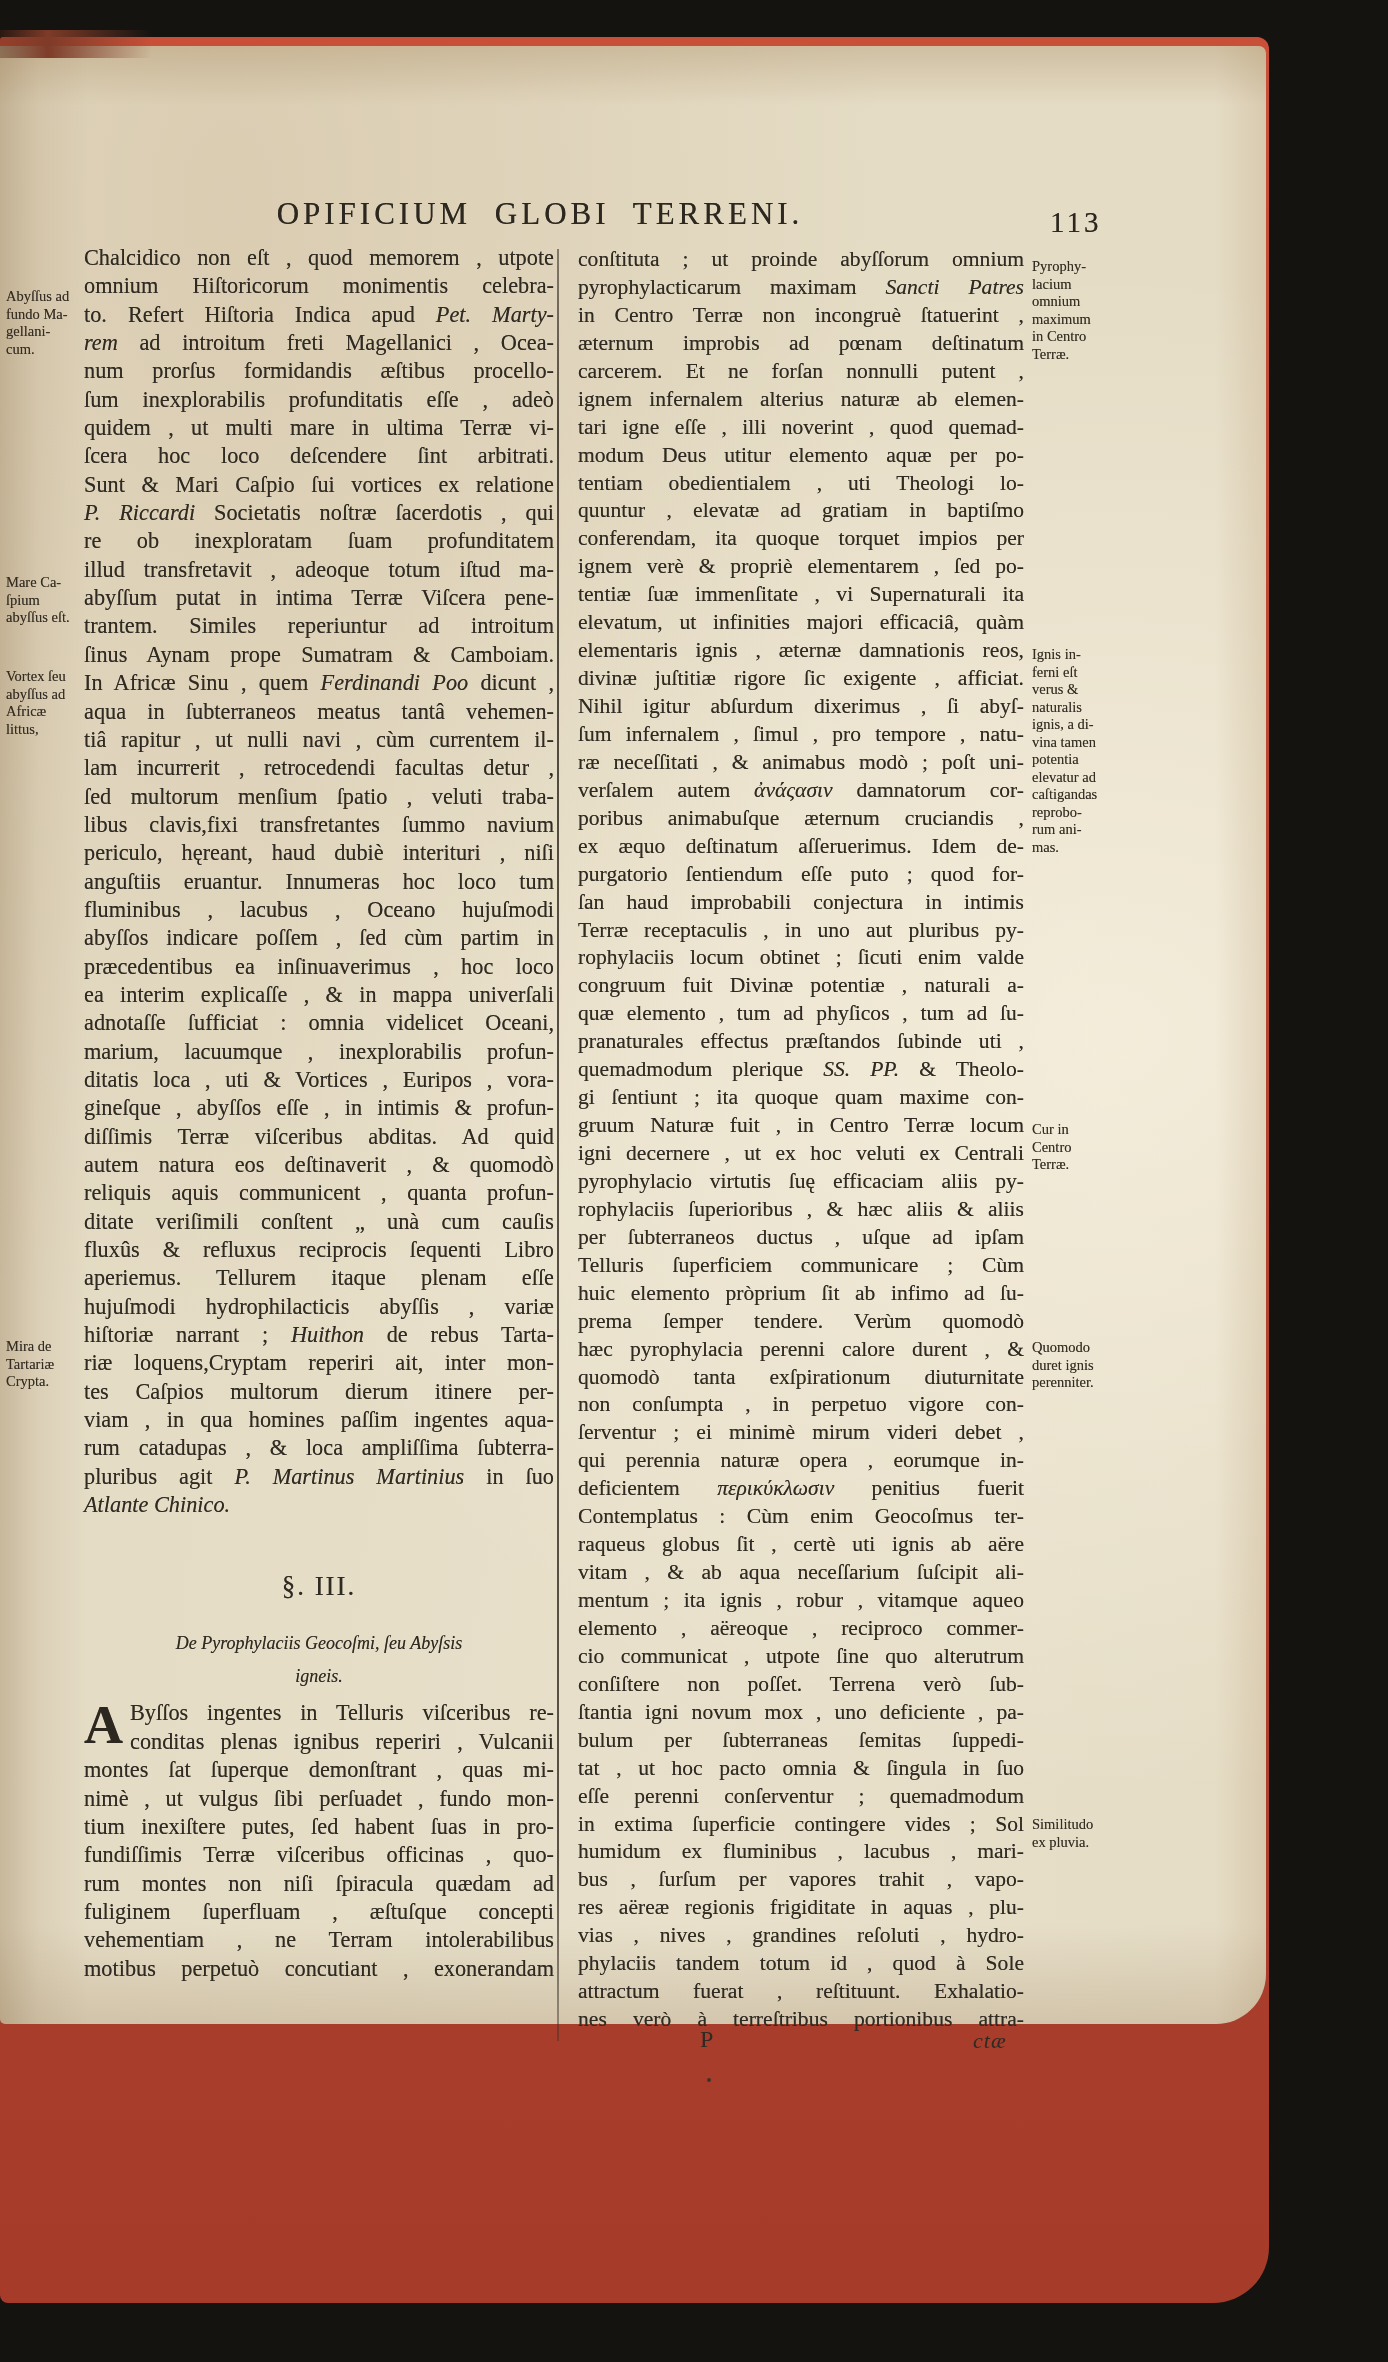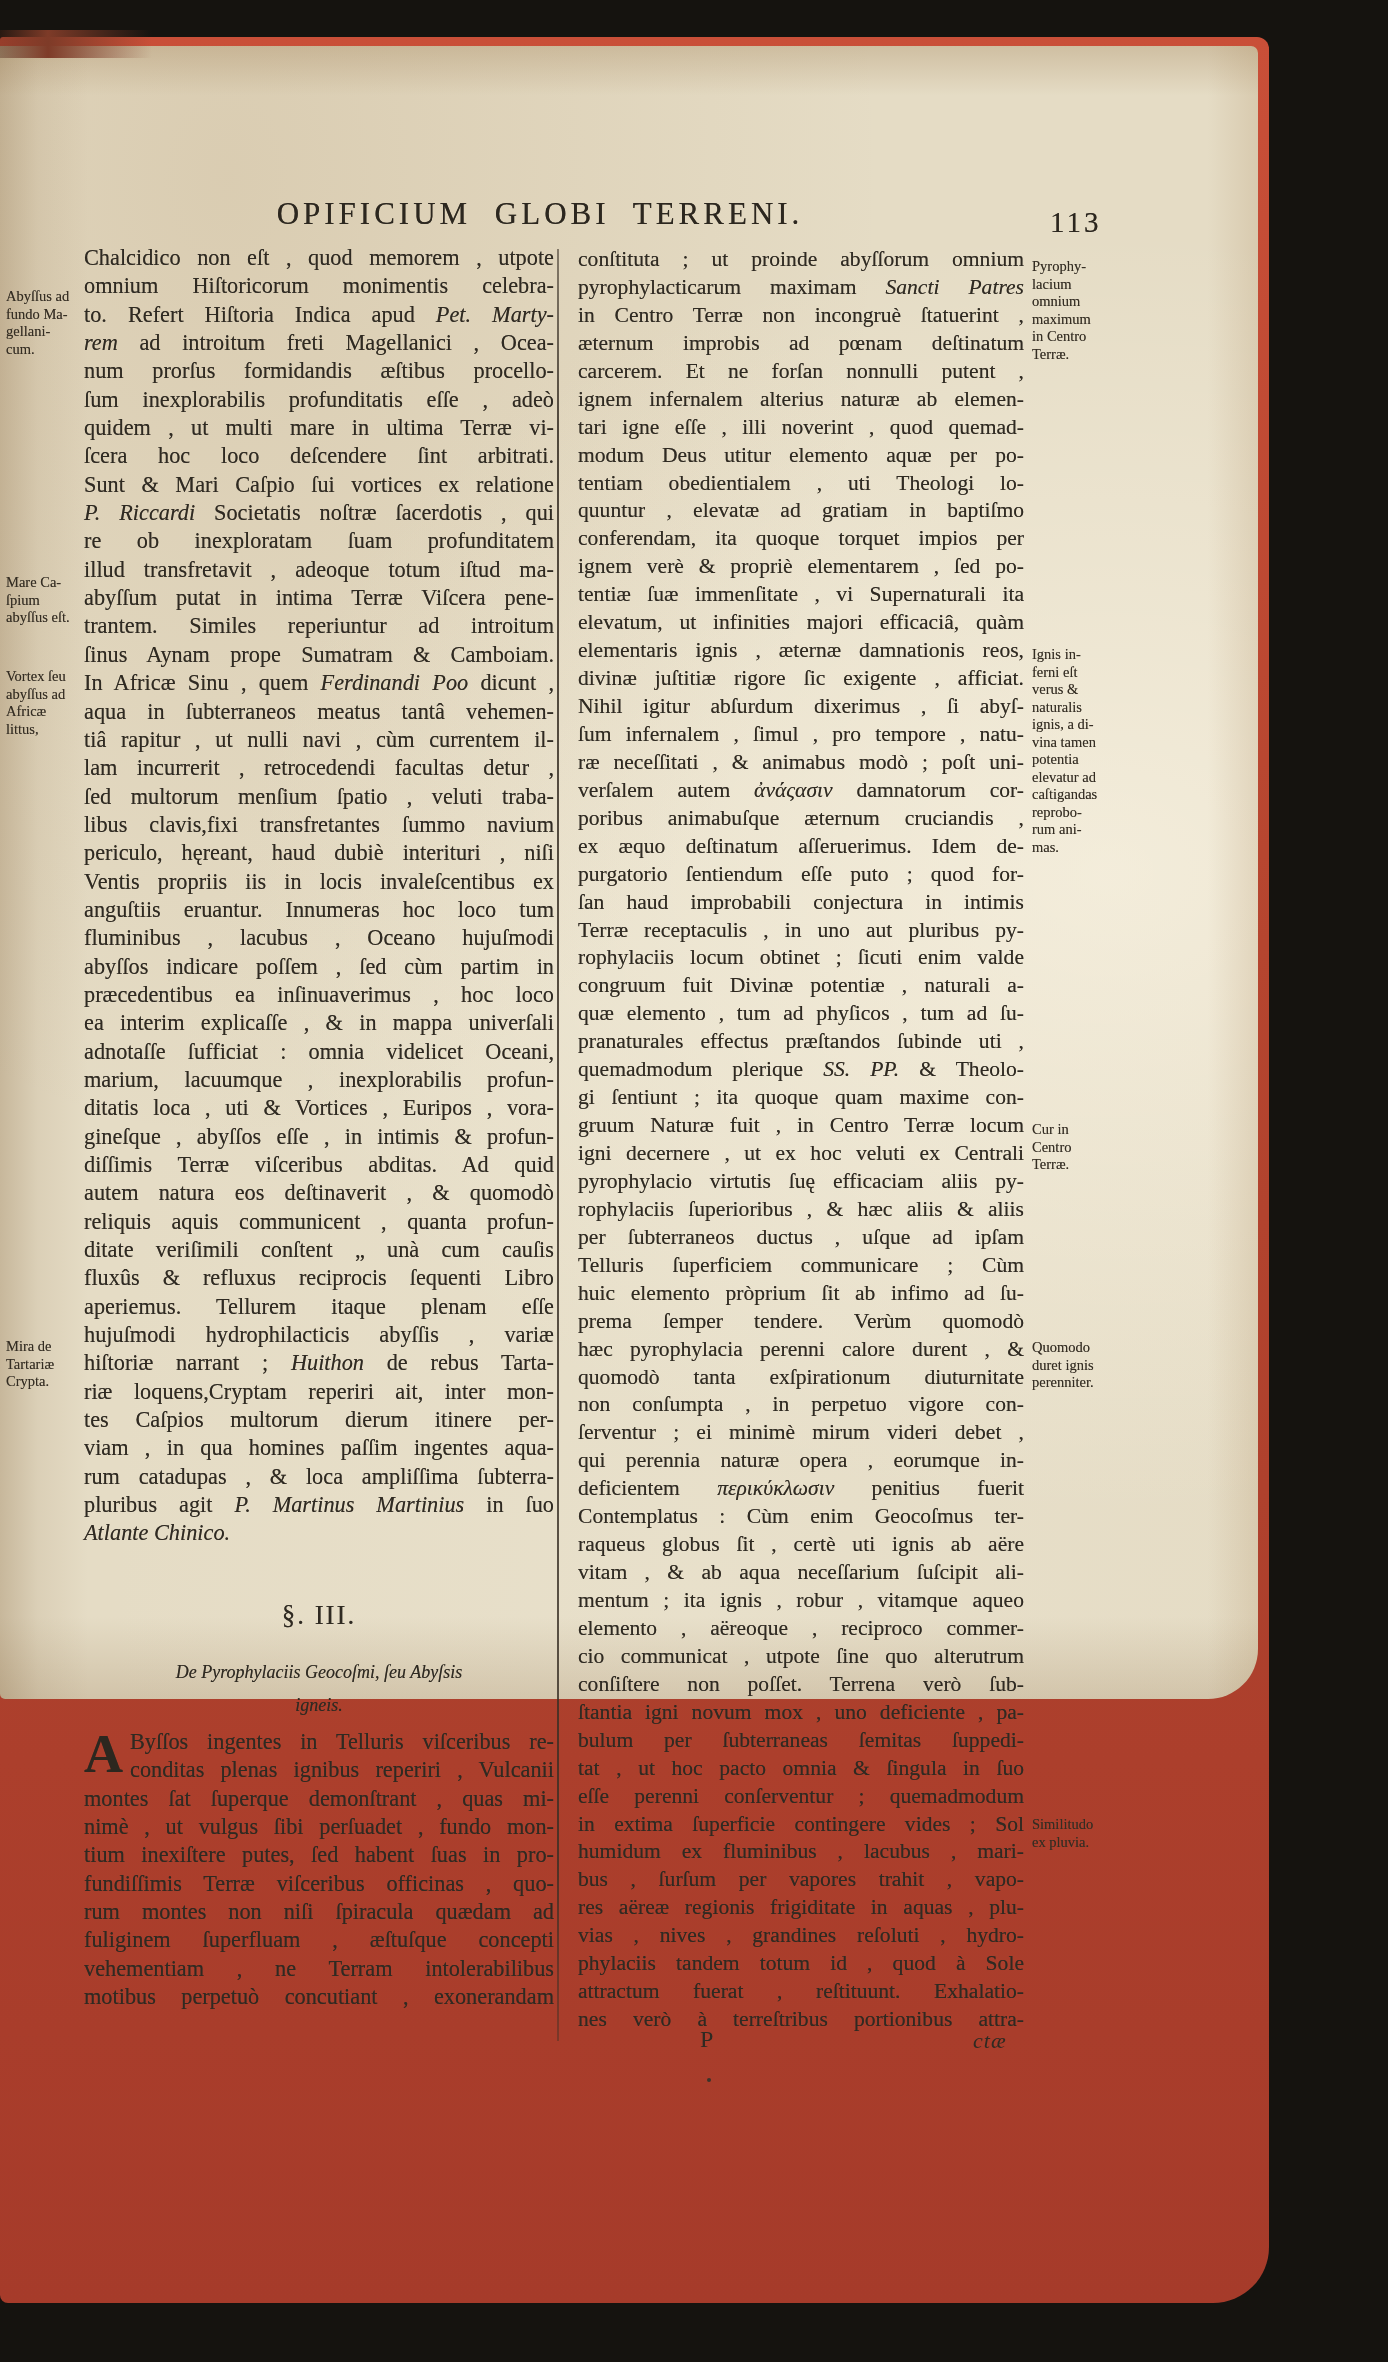--- a/index.html
+++ b/index.html
@@ -7,32 +7,33 @@
     width:1388px;height:2362px;position:relative;overflow:hidden;
     background:#15130f;
     font-family:"Liberation Serif","DejaVu Serif",serif;
   }
   .red-edge{
     position:absolute;left:0;top:37px;width:1269px;height:2266px;
     background:linear-gradient(180deg,#c94f38 0%,#b5452f 40%,#a63b2a 100%);
     border-radius:3px 12px 56px 8px;
   }
   .page{
-    position:absolute;left:0;top:46px;width:1258px;height:1653px;
+    position:absolute;left:0;top:46px;width:1258px;height:1978px;
     border-radius:0 7px 50px 5px;
     background:
       linear-gradient(90deg,rgba(130,98,58,.30) 0%,rgba(130,98,58,.10) 3%,rgba(130,98,58,0) 7%),
       linear-gradient(270deg,rgba(165,130,85,.20) 0%,rgba(165,130,85,0) 4%),
       linear-gradient(180deg,rgba(150,115,70,.28) 0%,rgba(150,115,70,0) 3%),
       linear-gradient(0deg,rgba(140,108,70,.22) 0%,rgba(140,108,70,0) 5%),
       radial-gradient(ellipse at 18% 8%,rgba(150,110,60,.14),rgba(150,110,60,0) 45%),
       radial-gradient(ellipse at 88% 50%,rgba(255,250,236,.55),rgba(255,250,236,0) 55%),
       radial-gradient(ellipse at 55% 95%,rgba(235,228,208,.5),rgba(235,228,208,0) 60%),
       #e5dcc5;
     color:#2f2a22;
+    padding-left:8px;
   }
   .spine-patch{
     position:absolute;left:0;top:30px;width:160px;height:28px;
     background:linear-gradient(90deg,#49231662,#7e3b28 30%,rgba(126,59,40,0) 95%);
     border-radius:0 0 8px 0;
   }
   .title{
     position:absolute;left:240px;top:150px;width:600px;text-align:center;
     font-size:31px;letter-spacing:4px;word-spacing:12px;color:#2c271f;
     text-shadow:0 0 .5px rgba(44,39,31,.7);
@@ -101,21 +102,20 @@
       <div class="bl">abyſſum putat in intima Terræ Viſcera pene-</div>
       <div class="bl">trantem.  Similes reperiuntur ad introitum</div>
       <div class="bl">ſinus Aynam prope Sumatram &amp; Camboiam.</div>
       <div class="bl">In Africæ Sinu , quem <i>Ferdinandi Poo</i> dicunt ,</div>
       <div class="bl">aqua in ſubterraneos meatus tantâ vehemen-</div>
       <div class="bl">tiâ rapitur , ut nulli navi , cùm currentem il-</div>
       <div class="bl">lam incurrerit , retrocedendi facultas detur ,</div>
       <div class="bl">ſed multorum menſium ſpatio , veluti traba-</div>
       <div class="bl">libus clavis,fixi transfretantes ſummo navium</div>
       <div class="bl">periculo, hęreant, haud dubiè interituri ,  niſi</div>
-      <div class="bl">Ventis propriis iis in locis invaleſcentibus ex</div>
       <div class="bl">anguſtiis eruantur.  Innumeras hoc loco tum</div>
       <div class="bl">fluminibus ,  lacubus ,  Oceano  hujuſmodi</div>
       <div class="bl">abyſſos indicare poſſem , ſed cùm partim in</div>
       <div class="bl">præcedentibus ea inſinuaverimus , hoc loco</div>
       <div class="bl">ea interim explicaſſe ,  &amp; in mappa univerſali</div>
       <div class="bl">adnotaſſe ſufficiat :  omnia videlicet Oceani,</div>
       <div class="bl">marium, lacuumque , inexplorabilis profun-</div>
       <div class="bl">ditatis loca , uti &amp; Vortices , Euripos , vora-</div>
       <div class="bl">gineſque , abyſſos eſſe ,  in intimis &amp; profun-</div>
       <div class="bl">diſſimis Terræ viſceribus abditas.  Ad quid</div>

